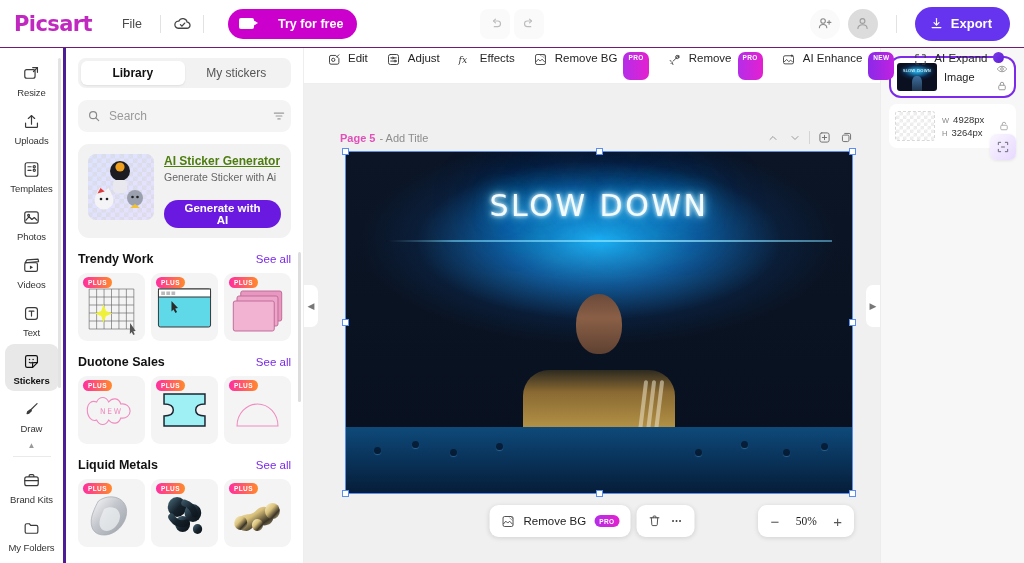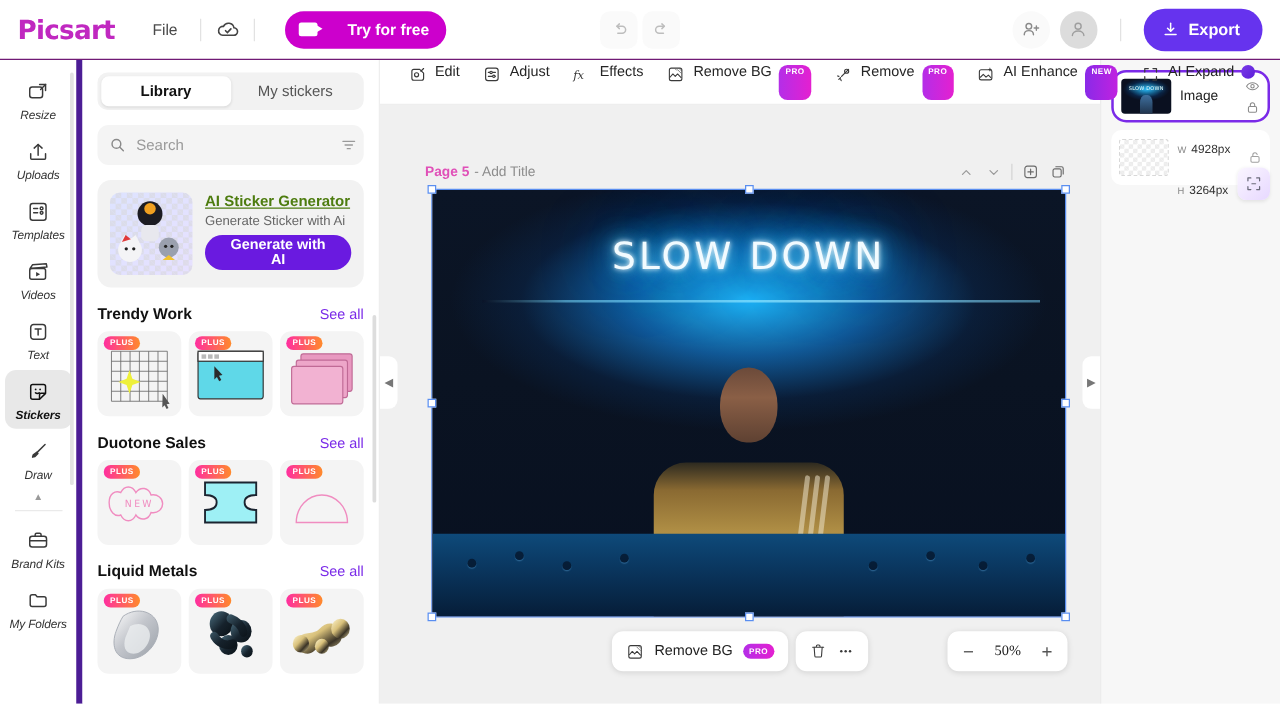--- a/index.html
+++ b/index.html
@@ -61,23 +61,23 @@
     font-size: 13px; font-weight: 600; display: flex; align-items: center; gap: 7px;
     cursor: pointer; font-family: "Liberation Sans", sans-serif;
   }
 
   
   .body-row { flex: 1; display: flex; min-height: 0; position: relative; }
 
   
   .rail {
     width: 66px; min-width: 66px; background: #fff;
-    border-right: 5px solid #4c1d95;
+    border-right: 3px solid #4c1d95;
     display: flex; flex-direction: column; align-items: center;
-    padding-top: 8px; position: relative; font-style: italic;
+    padding-top: 8px; position: relative;
   }
   .rail-item {
     width: 54px; padding: 6px 0 5px; margin-bottom: 1px;
     display: flex; flex-direction: column; align-items: center; gap: 3px;
     border-radius: 9px; cursor: pointer;
   }
   .rail-item.active { background: #e8e8e8; }
   .rail-ic { width: 22px; height: 22px; display: flex; align-items: center; justify-content: center; }
   .rail-lbl { font-size: 9.5px; color: #333; letter-spacing: -0.1px; }
   .rail-item.active .rail-lbl { font-weight: 600; color: #111; }
@@ -124,21 +124,21 @@
   .checker {
     position:absolute; inset:0;
     background-image:
       linear-gradient(45deg,#d8d8d8 25%,transparent 25%,transparent 75%,#d8d8d8 75%),
       linear-gradient(45deg,#d8d8d8 25%,transparent 25%,transparent 75%,#d8d8d8 75%);
     background-size: 9px 9px; background-position: 0 0, 4.5px 4.5px; opacity:.55;
   }
   .promo-t { font-size: 12px; font-weight: 700; color: #4d7c0f; text-decoration: underline; }
   .promo-s { font-size: 10.5px; color: #666; margin-top: 3px; line-height: 1.25; }
   .promo-btn {
-    margin-top: 4px; height: 28px; padding: 0 14px; background: #6a1ae0; color: #fff;
+    margin-top: 16px; height: 28px; padding: 0 14px; background: #6a1ae0; color: #fff;
     border: none; border-radius: 15px; font-size: 11.5px; font-weight: 700; cursor: pointer;
     font-family: "Liberation Sans", sans-serif;
   }
   .sect-head {
     display: flex; align-items: baseline; justify-content: space-between;
     margin: 14px 0 7px;
   }
   .sect-title { font-size: 12.5px; font-weight: 700; color: #111; }
   .see-all { font-size: 11.5px; color: #7a2ae8; cursor: pointer; font-weight: 500; }
   .tiles { display: flex; gap: 6px; }
@@ -301,21 +301,21 @@
   .dim-checker {
     position:absolute; inset:0;
     background-image:
       linear-gradient(45deg,#ececec 25%,transparent 25%,transparent 75%,#ececec 75%),
       linear-gradient(45deg,#ececec 25%,transparent 25%,transparent 75%,#ececec 75%);
     background-size: 7px 7px; background-position: 0 0, 3.5px 3.5px;
   }
   .dims { flex: 1; display: flex; flex-direction: column; gap: 2px; }
   .dim-row { display: flex; gap: 4px; align-items: baseline; }
   .dim-k { font-size: 7.5px; color: #888; }
-  .dim-v { font-size: 9.5px; color: #333; margin-top: 20px; }
+  .dim-v { font-size: 9.5px; color: #333; }
   .resize-fab {
     position: absolute; right: 8px; top: 86px;
     width: 26px; height: 26px; border-radius: 7px;
     background: linear-gradient(135deg,#faf6ff 0%,#e7d8ff 100%);
     display: flex; align-items: center; justify-content: center; cursor: pointer;
     box-shadow: 0 1px 3px rgba(0,0,0,.08);
   }
   svg { display: block; }
 </style>
 </head>
@@ -406,20 +406,30 @@
       <div class="rail-item">
         <span class="rail-ic">
           <svg width="19" height="19" viewBox="0 0 24 24" fill="none" stroke="#3a3a3a" stroke-width="1.5">
             <rect x="4" y="3.5" width="16" height="17" rx="2.5"></rect>
               <path d="M7.5 8.5h4M7.5 13h4" stroke-linecap="round"></path>
             <circle cx="15.5" cy="8.5" r="1.4"></circle>
               <circle cx="15.5" cy="13" r="1.4"></circle>
           </svg>
         </span>
         <span class="rail-lbl">Templates</span>
+      </div>
+      <div class="rail-item">
+        <span class="rail-ic">
+          <svg width="19" height="19" viewBox="0 0 24 24" fill="none" stroke="#3a3a3a" stroke-width="1.5" stroke-linejoin="round">
+            <rect x="3.5" y="5" width="17" height="14" rx="2.5"></rect>
+              <path d="M4.5 16l4.5-5 3.5 3.5 3-2.5 4 4"></path>
+            <circle cx="8.3" cy="9.3" r="1.2"></circle>
+          </svg>
+        </span>
+        <span class="rail-lbl">Photos</span>
       </div>
       <div class="rail-item">
         <span class="rail-ic">
           <svg width="19" height="19" viewBox="0 0 24 24" fill="none" stroke="#3a3a3a" stroke-width="1.5" stroke-linejoin="round">
             <rect x="3.5" y="8.5" width="16" height="11" rx="2"></rect>
               <path d="M3.9 8.5l2.4-3.6 14-1 .6 3.2-16.8 1.4z"></path>
             <path d="M10 12l4 2.3-4 2.3z" fill="#3a3a3a" stroke="none"></path>
           </svg>
         </span>
         <span class="rail-lbl">Videos</span>

